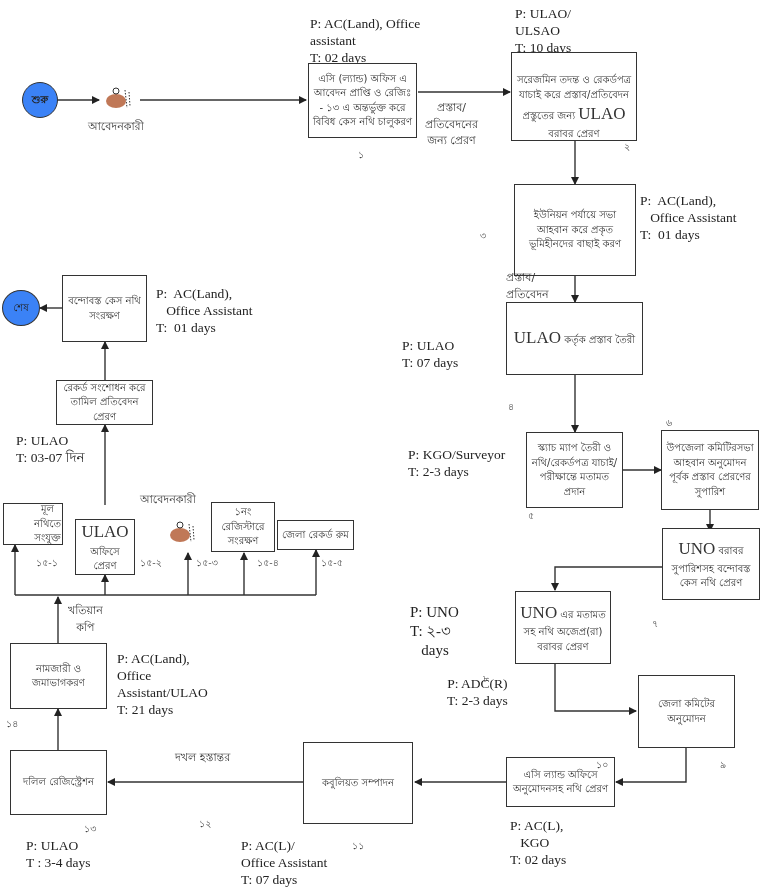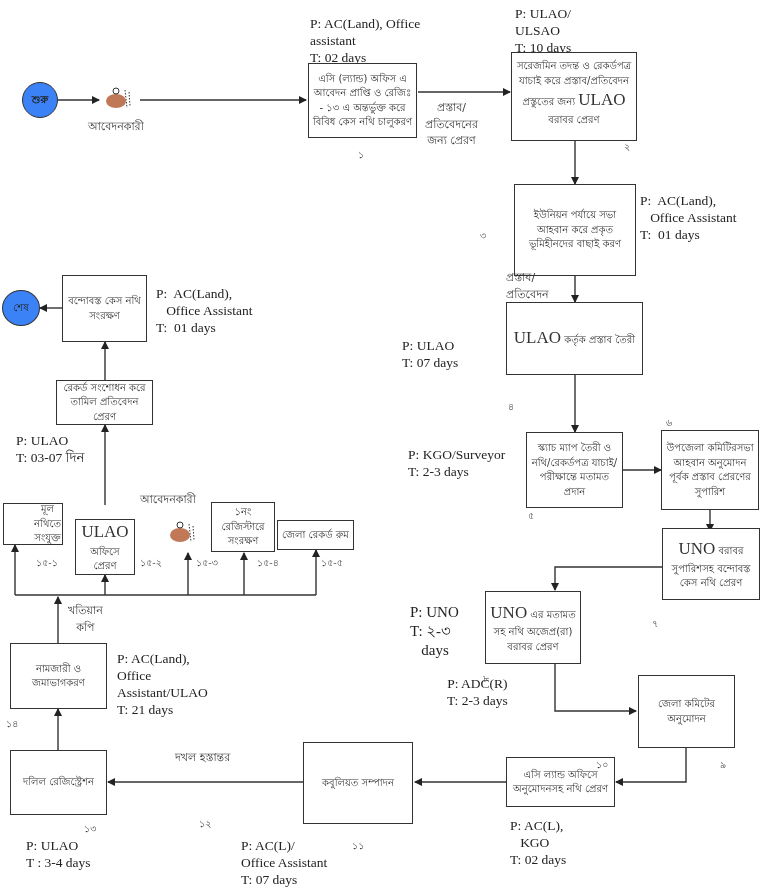--- a/index.html
+++ b/index.html
@@ -96,21 +96,21 @@
     <span>এসি (ল্যান্ড) অফিস এ আবেদন প্রাপ্তি ও রেজিঃ - ১৩ এ অন্তর্ভুক্ত করে বিবিধ কেস নথি চালুকরণ</span>
   </div>
 <div class="num" style="left:358px;top:148px;">১</div>
 <div class="lbl" style="left:425px;top:100px;">প্রস্তাব/
 প্রতিবেদনের
 জন্য প্রেরণ</div>
 
 <div class="note" style="left:515px;top:6px;">P: ULAO/
 ULSAO
 T: 10 days</div>
-<div class="box" style="left:511px;top:52px;width:126px;height:89px;align-items:flex-start;padding-top:6px;">
+<div class="box" style="left:511px;top:52px;width:126px;height:89px;align-items:flex-start;padding-top:20px;">
   <span><span>সরেজমিন তদন্ত ও রেকর্ডপত্র যাচাই করে প্রস্তাব/প্রতিবেদন প্রস্তুতের জন্য</span> <span class="big">ULAO</span> <span>বরাবর প্রেরণ</span></span>
 </div>
 <div class="num" style="left:624px;top:140px;">২</div>
 
 <div class="box" style="left:514px;top:184px;width:122px;height:92px;">
     <span>ইউনিয়ন পর্যায়ে সভা আহবান করে প্রকৃত ভূমিহীনদের বাছাই করণ</span>
   </div>
 <div class="note" style="left:640px;top:193px;">P:  AC(Land),
    Office Assistant
 T:  01 days</div>
@@ -138,21 +138,21 @@
   </div>
 
 <div class="box" style="left:662px;top:528px;width:98px;height:72px;">
   <span><span class="big">UNO</span> <span>বরাবর সুপারিশসহ বন্দোবস্ত কেস নথি প্রেরণ</span></span>
 </div>
 <div class="num" style="left:652px;top:617px;">৭</div>
 
 <div class="note" style="left:410px;top:603px;font-size:15px;">P: UNO
 T: ২-৩
    days</div>
-<div class="box" style="left:485px;top:591px;width:96px;height:73px;">
+<div class="box" style="left:515px;top:591px;width:96px;height:73px;">
   <span><span class="big">UNO</span> <span>এর মতামত সহ নথি অজেপ্র(রা) বরাবর প্রেরণ</span></span>
 </div>
 <div class="num" style="left:483px;top:672px;">৮</div>
 
 <div class="note" style="left:447px;top:676px;text-align:center;">P: ADC(R)
 T: 2-3 days</div>
 <div class="box" style="left:638px;top:675px;width:97px;height:73px;">
     <span>জেলা কমিটের অনুমোদন</span>
   </div>
 <div class="num" style="left:720px;top:758px;">৯</div>

